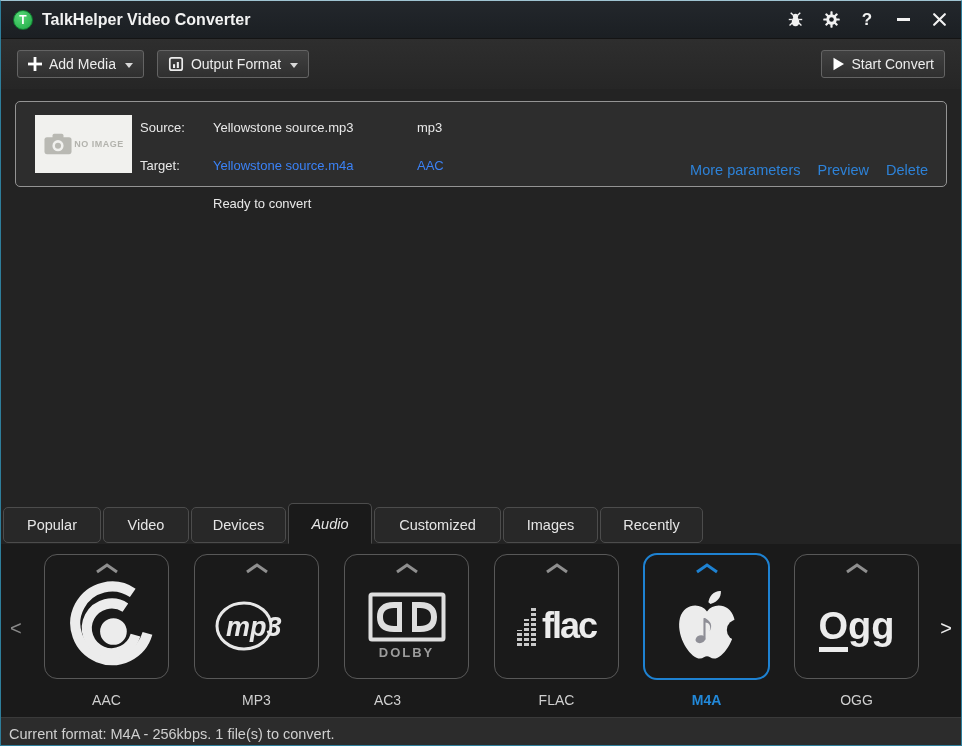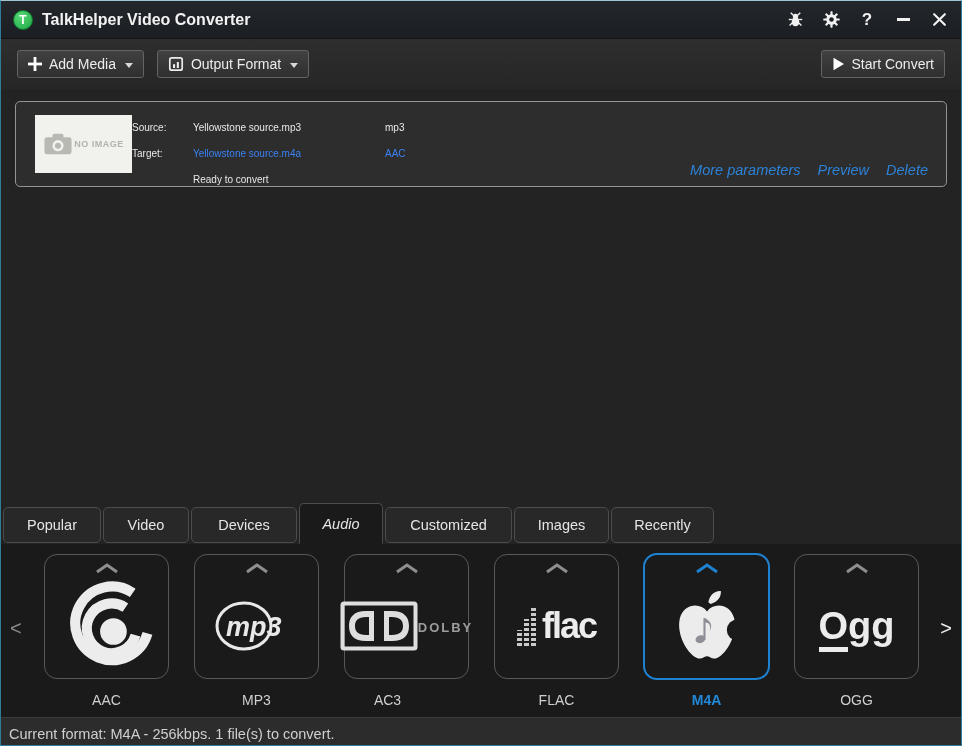--- a/index.html
+++ b/index.html
@@ -32,26 +32,26 @@
     border-top:5px solid #d8d8d8;margin-left:2px;margin-top:2px;}
   .start-btn{margin-left:auto;}
 
   
   .filearea{position:absolute;left:0;top:88px;width:100%;height:414px;background:#232323;}
   .file-item{position:relative;margin:12px 14px 0 14px;height:86px;background:#2d2d2d;
     border:1px solid #949494;border-radius:5px;display:flex;padding:13px 0 0 19px;}
   .thumb{width:97px;height:58px;background:#f1f1ee;display:flex;flex-direction:row;
     align-items:center;justify-content:center;gap:1px;flex:0 0 auto;}
   .noimg{font-size:9px;font-weight:bold;color:#b3b3ad;letter-spacing:.5px;}
-  .file-text{display:grid;grid-template-columns:61px 192px auto;
-    font-size:10px;line-height:26px;color:#e8e8e8;align-content:start;}
+  .file-text{margin-left:8px;display:grid;grid-template-columns:61px 192px auto;
+    font-size:13px;line-height:26px;color:#e8e8e8;align-content:start;gap:12px;}
   .cyan{color:#3b82f6;}
   .file-links{position:absolute;right:18px;bottom:8px;display:flex;gap:17px;
     font-size:14.5px;color:#2d82d8;}
-  .file-links span{cursor:pointer;font-style:italic;}
+  .file-links span{cursor:pointer;}
 
   
   .tabs{position:absolute;left:0;top:502px;width:100%;height:41px;background:#232323;
     display:flex;align-items:flex-end;padding-left:2px;}
   .tab{height:36px;margin:0 2px 1px 0;background:#282828;border:1px solid #4c4c4c;
     border-radius:5px;color:#e5e5e5;font-size:14.5px;display:flex;align-items:center;
     justify-content:center;cursor:pointer;}
   .tab.active{height:41px;margin-bottom:0;background:#1a1a1a;border-bottom:1px solid #1a1a1a;
     border-radius:5px 5px 0 0;font-style:italic;}
 
@@ -65,21 +65,21 @@
   .card-label{position:absolute;top:148px;width:125px;text-align:center;color:#cfcfcf;font-size:14px;}
   .card-label.sel{color:#2288d8;font-weight:bold;}
   .arrow{position:absolute;top:74px;font-size:20px;line-height:20px;cursor:pointer;}
   .arrow.prev{left:9px;color:#8a8a8a;}
   .arrow.next{right:9px;color:#ececec;}
   .eq{display:flex;align-items:flex-end;gap:2px;margin-right:6px;}
   .eq div{width:5px;background:repeating-linear-gradient(to top,#c9c9c9 0 3px,transparent 3px 5px);}
   .flac-txt{font-size:36px;font-weight:bold;color:#ececec;letter-spacing:-2px;}
   .ogg-txt{font-family:"DejaVu Sans Mono",monospace;font-weight:bold;font-size:38px;color:#ececec;}
   .ogg-o{border-bottom:5px solid #ececec;}
-  .dolby-wrap{display:flex;align-items:center;}
+  .dolby-wrap{display:flex;flex-direction:column;align-items:center;}
   .dolby-txt{margin-top:3px;font-size:13px;font-weight:bold;letter-spacing:2px;color:#9c9c9c;}
 
   
   .statusbar{position:absolute;left:0;top:716px;width:100%;height:32px;background:#2c2c2c;
     border-top:1px solid #3a3a3a;display:flex;align-items:center;padding-left:8px;
     color:#cfcfcf;font-size:14.5px;}
 </style>
 </head>
 <body>
 
@@ -188,21 +188,21 @@
         <span>More parameters</span>
         <span>Preview</span>
         <span>Delete</span>
       </div>
     </div>
   </div>
 
   <div class="tabs">
     <div class="tab" style="width:98px">Popular</div>
     <div class="tab" style="width:86px">Video</div>
-    <div class="tab" style="width:106px">Devices</div>
+    <div class="tab" style="width:95px">Devices</div>
     <div class="tab active" style="width:84px">Audio</div>
     <div class="tab" style="width:127px">Customized</div>
     <div class="tab" style="width:95px">Images</div>
     <div class="tab" style="width:103px">Recently</div>
   </div>
 
   <div class="cards">
     <div class="arrow prev">&lt;</div>
     <div class="arrow next">&gt;</div>
 

